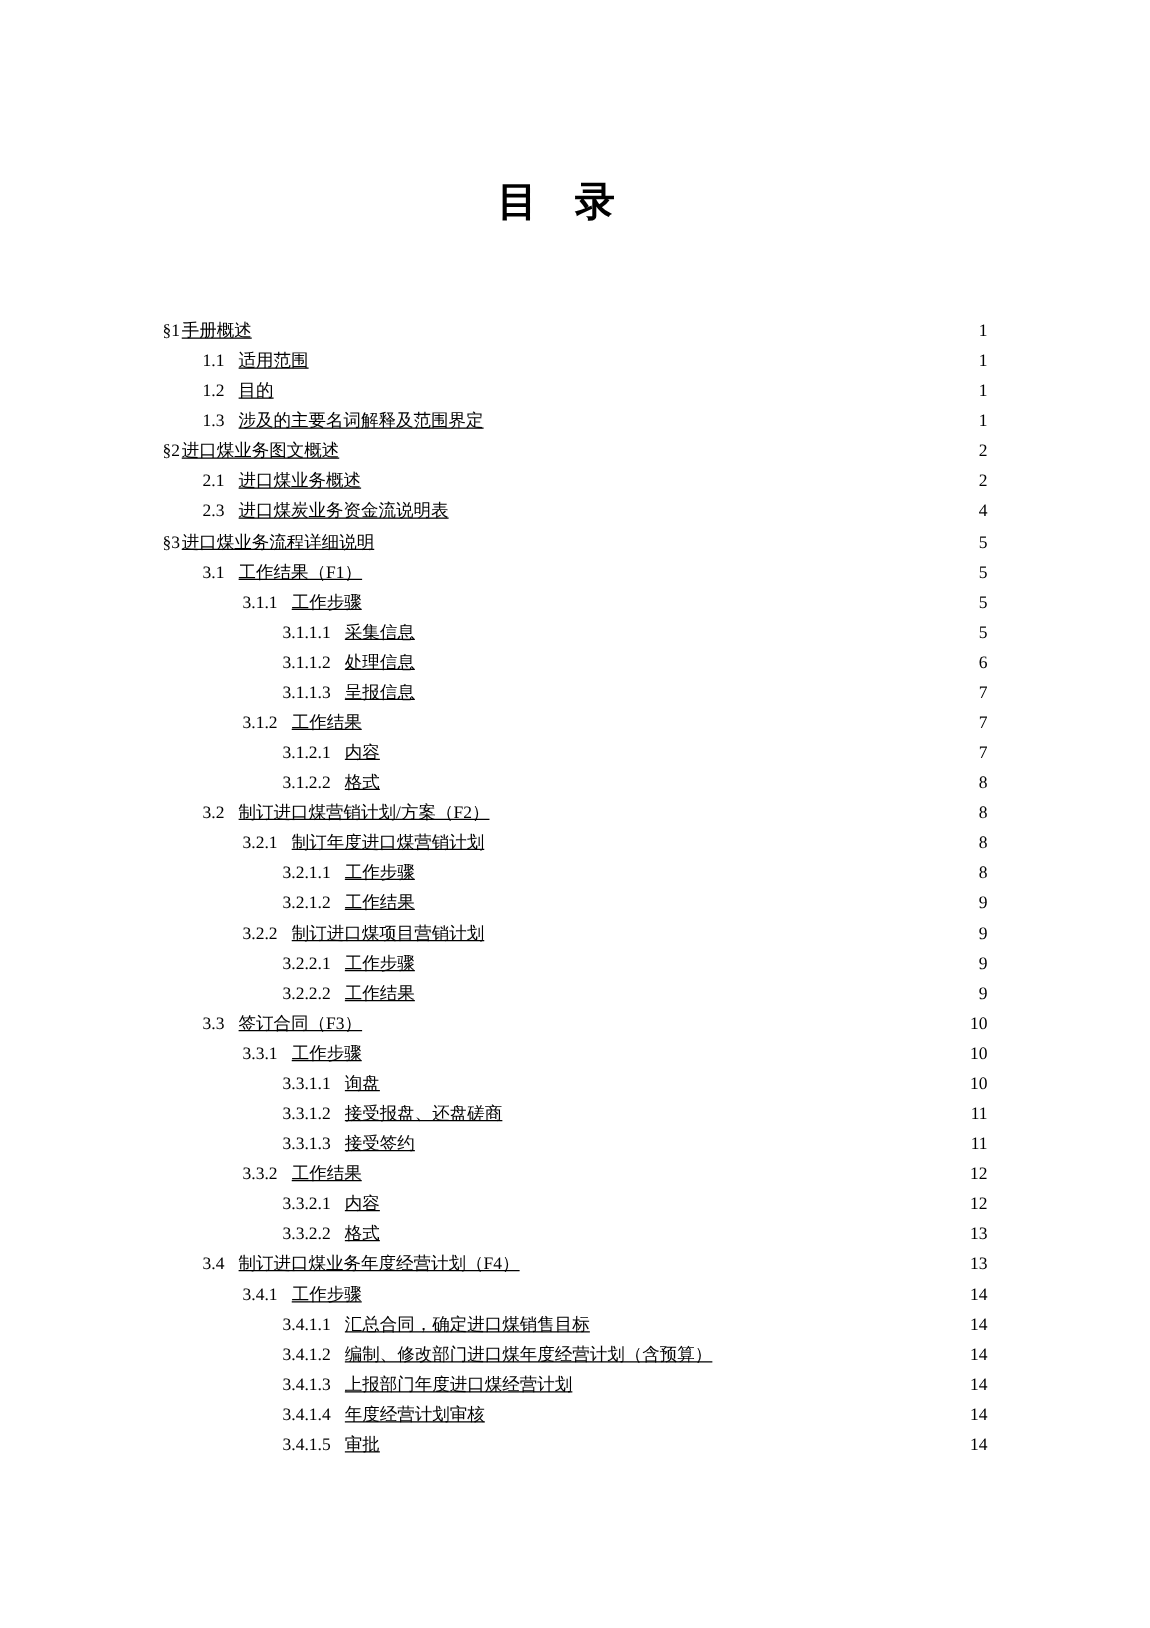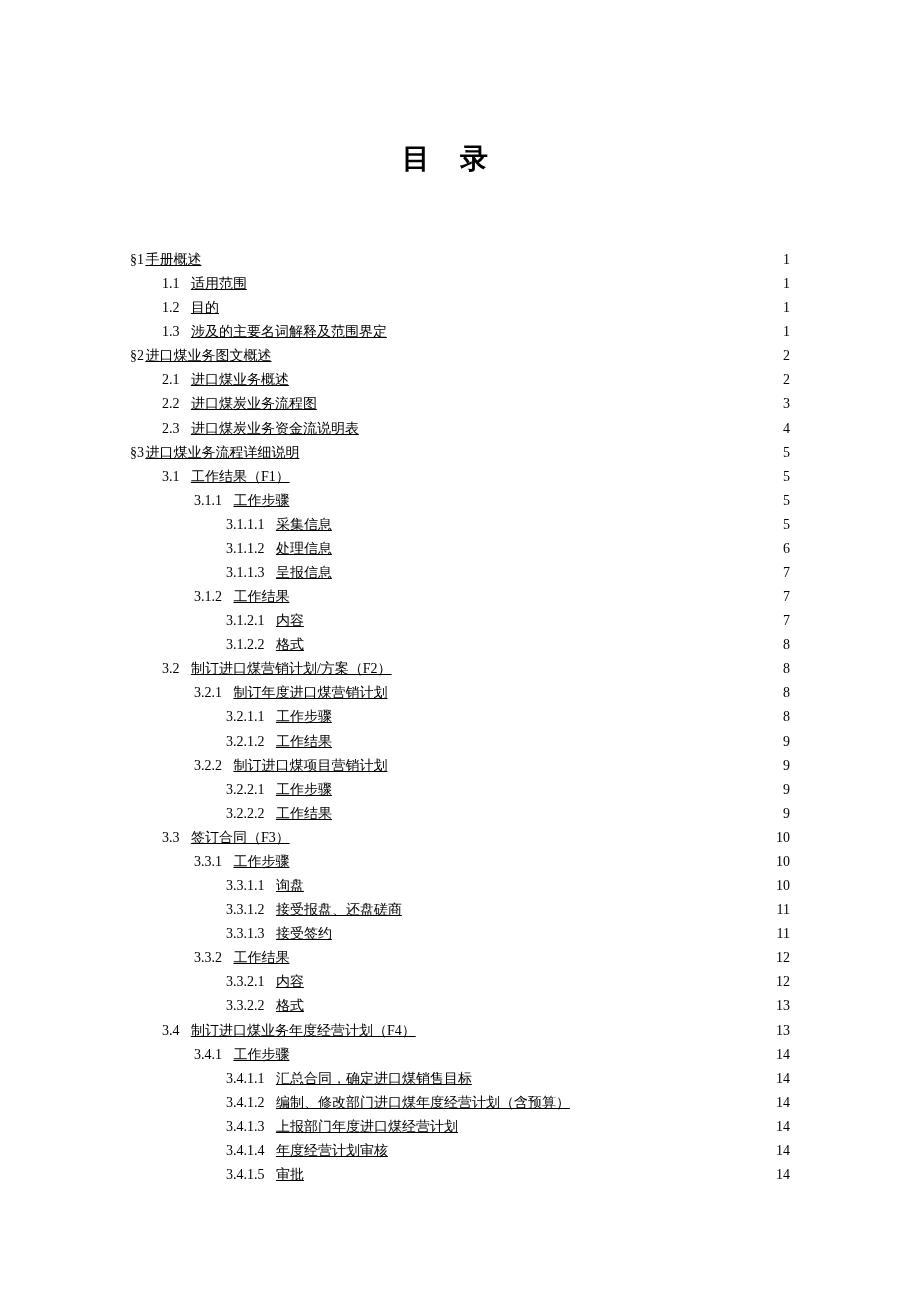--- a/index.html
+++ b/index.html
@@ -12,21 +12,21 @@
       font-family: "SimSun", "宋体", serif;
       width: 920px;
       height: 1302px;
       position: relative;
     }
     .page {
       padding: 140px 130px 100px 130px;
     }
     .title {
       text-align: center;
-      font-size: 28px;
+      font-size: 32px;
       font-weight: bold;
       letter-spacing: 30px;
       margin-bottom: 70px;
       font-family: "SimHei", sans-serif;
     }
     .toc-line {
       display: flex;
       align-items: baseline;
       font-size: 14px;
       line-height: 1.72;
@@ -101,26 +101,20 @@
         <span class="toc-dots"></span>
         <span class="toc-page">2</span>
       </div>
       <div class="toc-line lvl-1">
         <span class="toc-num gap-after-num">2.1</span>
         <span class="toc-text">进口煤业务概述</span>
         <span class="toc-dots"></span>
         <span class="toc-page">2</span>
       </div>
       <div class="toc-line lvl-1">
-        <span class="toc-num gap-after-num">2.2</span>
-        <span class="toc-text">进口煤炭业务流程图</span>
-        <span class="toc-dots"></span>
-        <span class="toc-page">3</span>
-      </div>
-      <div class="toc-line lvl-1">
         <span class="toc-num gap-after-num">2.3</span>
         <span class="toc-text">进口煤炭业务资金流说明表</span>
         <span class="toc-dots"></span>
         <span class="toc-page">4</span>
       </div>
       <div class="toc-line lvl-0">
         <span class="toc-num">§3 </span>
         <span class="toc-text">进口煤业务流程详细说明</span>
         <span class="toc-dots"></span>
         <span class="toc-page">5</span>

